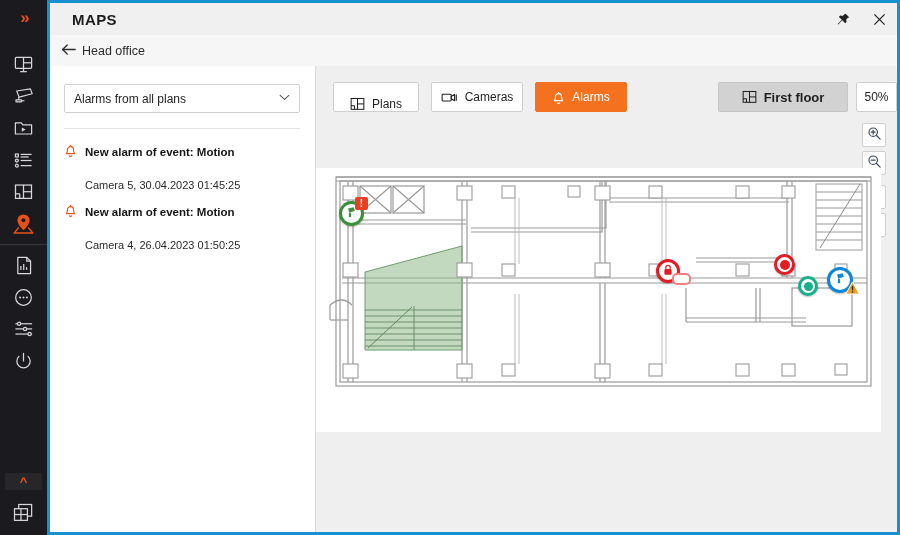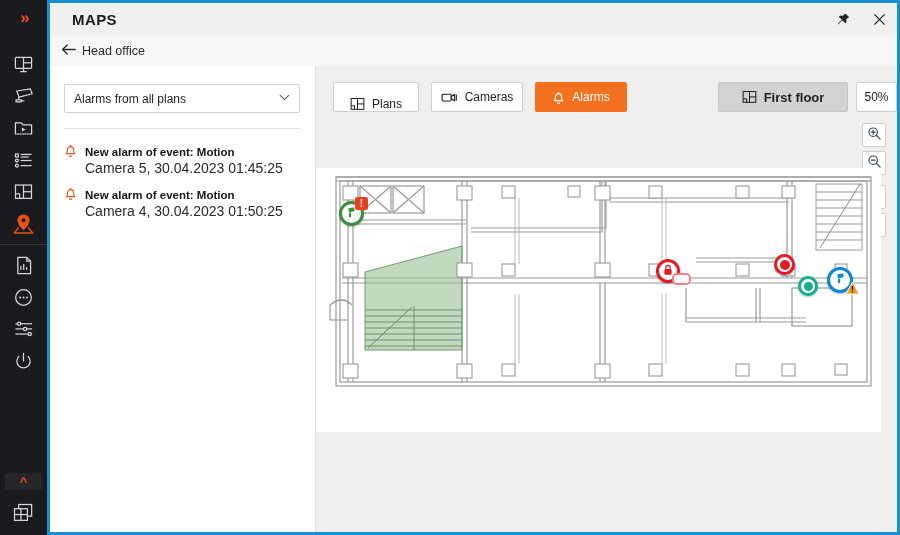--- a/index.html
+++ b/index.html
@@ -77,21 +77,21 @@
   .select-val{font-size:12px;color:#1f1f1f;margin-left:9px;}
   .select-caret{margin-left:auto;margin-right:9px;color:#5a5a66;font-size:9px;line-height:1;}
   .panel-rule{position:absolute;left:14px;top:62px;width:236px;height:1px;background:#e3e3e3;}
 
   .alarmlist{position:absolute;left:0;top:70px;width:265px;}
   .alarm-row{display:flex;padding:6px 12px 4px 14px;align-items:flex-start;}
   .alarm-bell{width:17px;flex:0 0 17px;margin-top:1px;color:#e8521a;}
   .alarm-bell svg{display:block;}
   .alarm-txt{margin-left:4px;}
   .alarm-title{font-size:11.5px;font-weight:bold;color:#161616;line-height:14px;}
-  .alarm-sub{font-size:14px;color:#2a2a2a;line-height:14px;margin-top:1px;}
+  .alarm-sub{font-size:11px;color:#2a2a2a;line-height:14px;margin-top:18px;}
 
   
   .content{
     position:absolute;left:316px;top:66px;width:581px;height:466px;background:#efefef;
   }
   .toolbar{position:absolute;left:0;top:0;width:581px;height:102px;}
   .tbtn{
     position:absolute;height:30px;border:1px solid #cfcfcf;background:#ffffff;border-radius:2px;
     display:flex;align-items:center;justify-content:center;box-sizing:border-box;
   }
@@ -354,21 +354,21 @@
       <div class="alarm-row">
         <span class="alarm-bell">
           <svg width="13" height="15" viewBox="0 0 14 16" fill="none" stroke="currentColor" stroke-width="1.25" stroke-linejoin="round">
             <path d="M2.6 11.4 c1 -1 1.1 -2.2 1.1 -3.9 c0 -2.1 1.5 -3.6 3.3 -3.6 s3.3 1.5 3.3 3.6 c0 1.7 .1 2.9 1.1 3.9 z"></path>
             <line x1="7" y1="2" x2="7" y2="3.9"></line>
             <path d="M5.6 13.3 a1.5 1.5 0 0 0 2.8 0"></path>
           </svg>
         </span>
         <span class="alarm-txt">
           <span class="alarm-title">New alarm of event: Motion</span>
-          <div class="alarm-sub">Camera 4, 30.04.2023 01:50:25</div>
+          <div class="alarm-sub">Camera 4, 26.04.2023 01:50:25</div>
         </span>
       </div>
 
     </div>
   </div>
 
   <div class="divider-v"></div>
 
   <div class="content">
 

